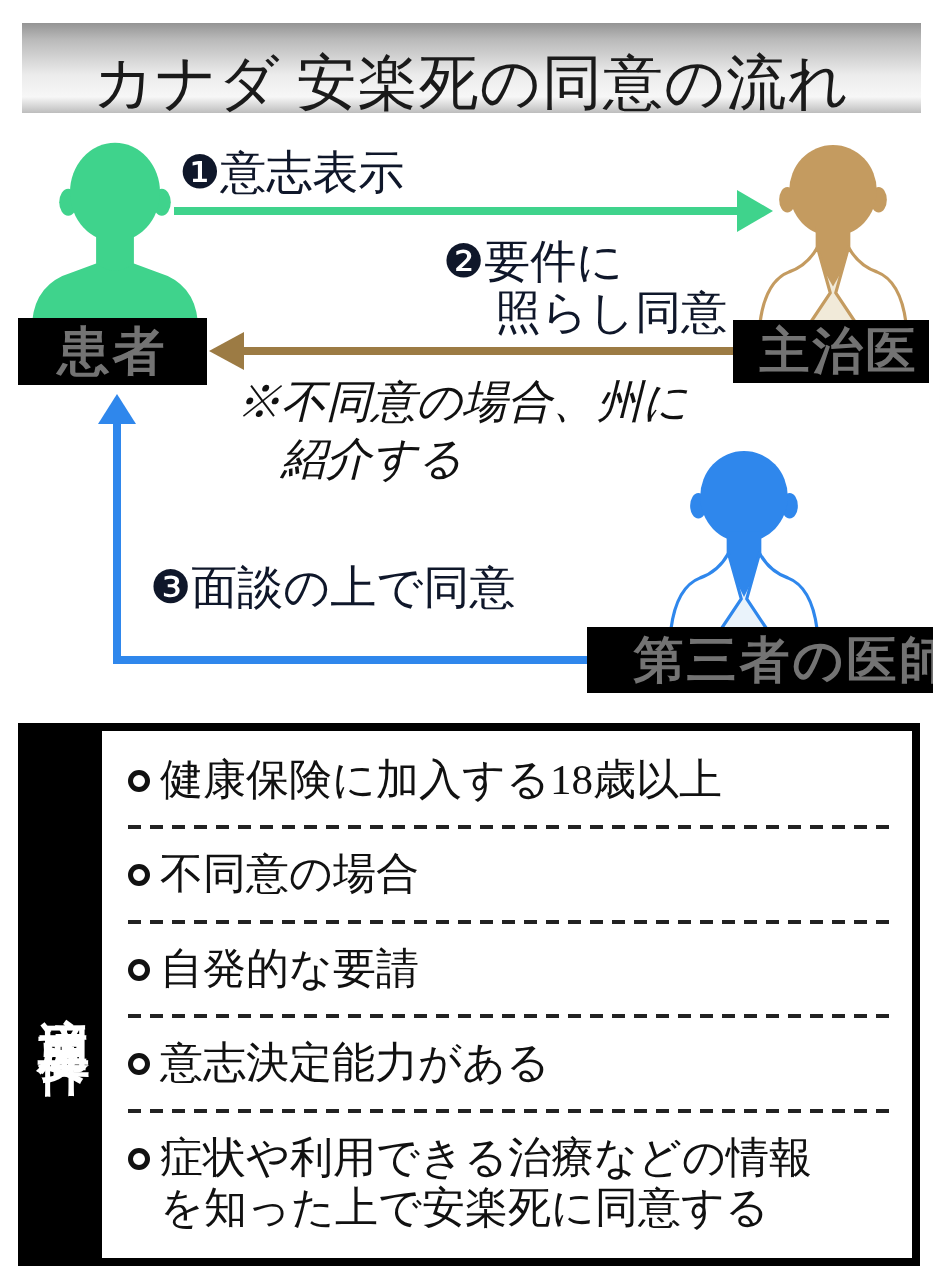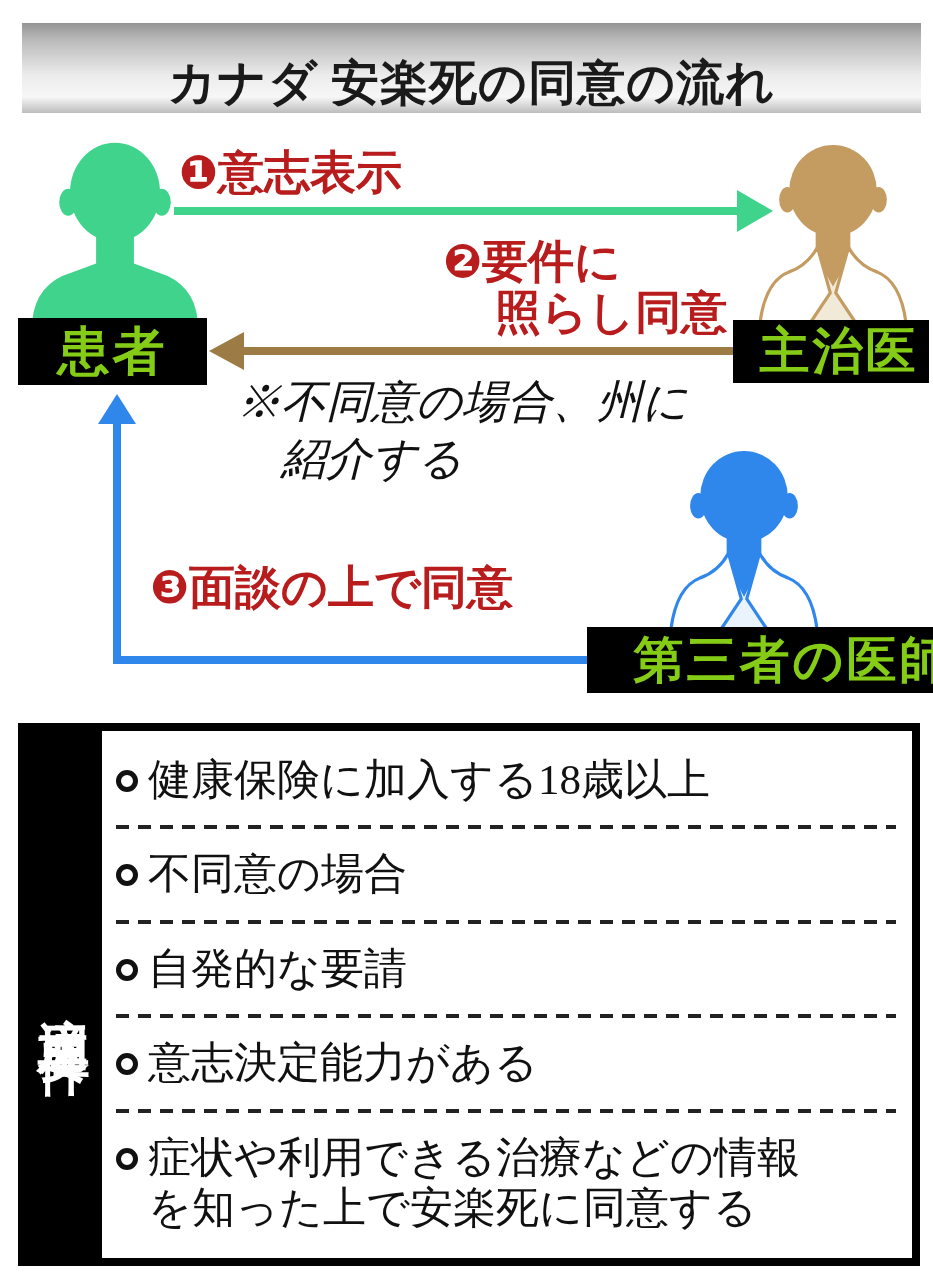--- a/index.html
+++ b/index.html
@@ -9,40 +9,40 @@
     position:relative;width:933px;height:1280px;background:#ffffff;
     overflow:hidden;
   }
   
   #title-band{
     position:absolute;left:22px;top:23px;width:899px;height:90px;
     background:linear-gradient(to bottom,#949494 0%,#b9b9b9 18%,#ececec 58%,#f7f7f7 82%,#bdbdbd 100%);
     display:flex;align-items:center;justify-content:center;
   }
   #title-band .t{
-    font-size:48px;font-weight:700;color:#1a1a1a;letter-spacing:1px;white-space:nowrap;margin-top:30px;
+    font-size:60px;font-weight:400;color:#1a1a1a;letter-spacing:1px;white-space:nowrap;margin-top:30px;
   }
   
   .fig{position:absolute;}
   .fig svg{display:block;width:100%;height:100%;}
   #fig-patient{left:24px;top:141px;width:182px;height:180px;}
   #fig-attending{left:738px;top:145px;width:190px;height:178px;}
   #fig-third{left:651px;top:451px;width:186px;height:178px;}
   
   .plate{
-    position:absolute;background:#000;color:#84cc16;
+    position:absolute;background:#000;color:#737373;
     display:flex;align-items:center;justify-content:center;
     font-weight:700;letter-spacing:3px;white-space:nowrap;
   }
   #plate-patient{left:18px;top:318px;width:189px;height:67px;font-size:52px;}
   #plate-attending{left:733px;top:320px;width:180px;height:63px;font-size:50px;padding-left:16px;}
   #plate-third{left:587px;top:627px;width:412px;height:66px;font-size:50px;}
   
   .step{
-    position:absolute;font-weight:700;color:#b91c1c;font-size:46px;line-height:1.1;white-space:nowrap;
+    position:absolute;font-weight:400;color:#0f172a;font-size:46px;line-height:1.1;white-space:nowrap;
   }
   #step1{left:179px;top:147px;}
   #step2{left:443px;top:236px;}
   #step2 .l2{margin-left:52px;}
   #step3{left:150px;top:562px;}
   
   .hline,.vline{position:absolute;}
   #arrow1-line{left:174px;top:207px;width:564px;height:8px;background:#3fd38c;}
   #arrow1-head{position:absolute;left:737px;top:190px;width:0;height:0;
     border-left:36px solid #3fd38c;border-top:21px solid transparent;border-bottom:21px solid transparent;}
@@ -67,20 +67,21 @@
     width:76px;background:#000;color:#fff;flex-shrink:0;
     display:flex;align-items:center;justify-content:center;
   }
   #req-side .v{
     writing-mode:vertical-rl;text-orientation:upright;
     font-size:52px;font-weight:700;letter-spacing:10px;line-height:1;
   }
   #req-content{
     flex:1;display:flex;flex-direction:column;justify-content:space-evenly;
     padding:4px 16px 4px 14px;
+    margin-left:12px;
   }
   .req-item{display:flex;align-items:flex-start;font-size:43px;line-height:1.18;color:#111;}
   .req-item .ring{
     flex-shrink:0;width:12px;height:12px;border:5px solid #111;border-radius:50%;
     margin:15px 10px 0 0;
   }
   .req-sep{
     height:4px;
     background:repeating-linear-gradient(90deg,#222 0 13px,transparent 13px 22px);
   }

